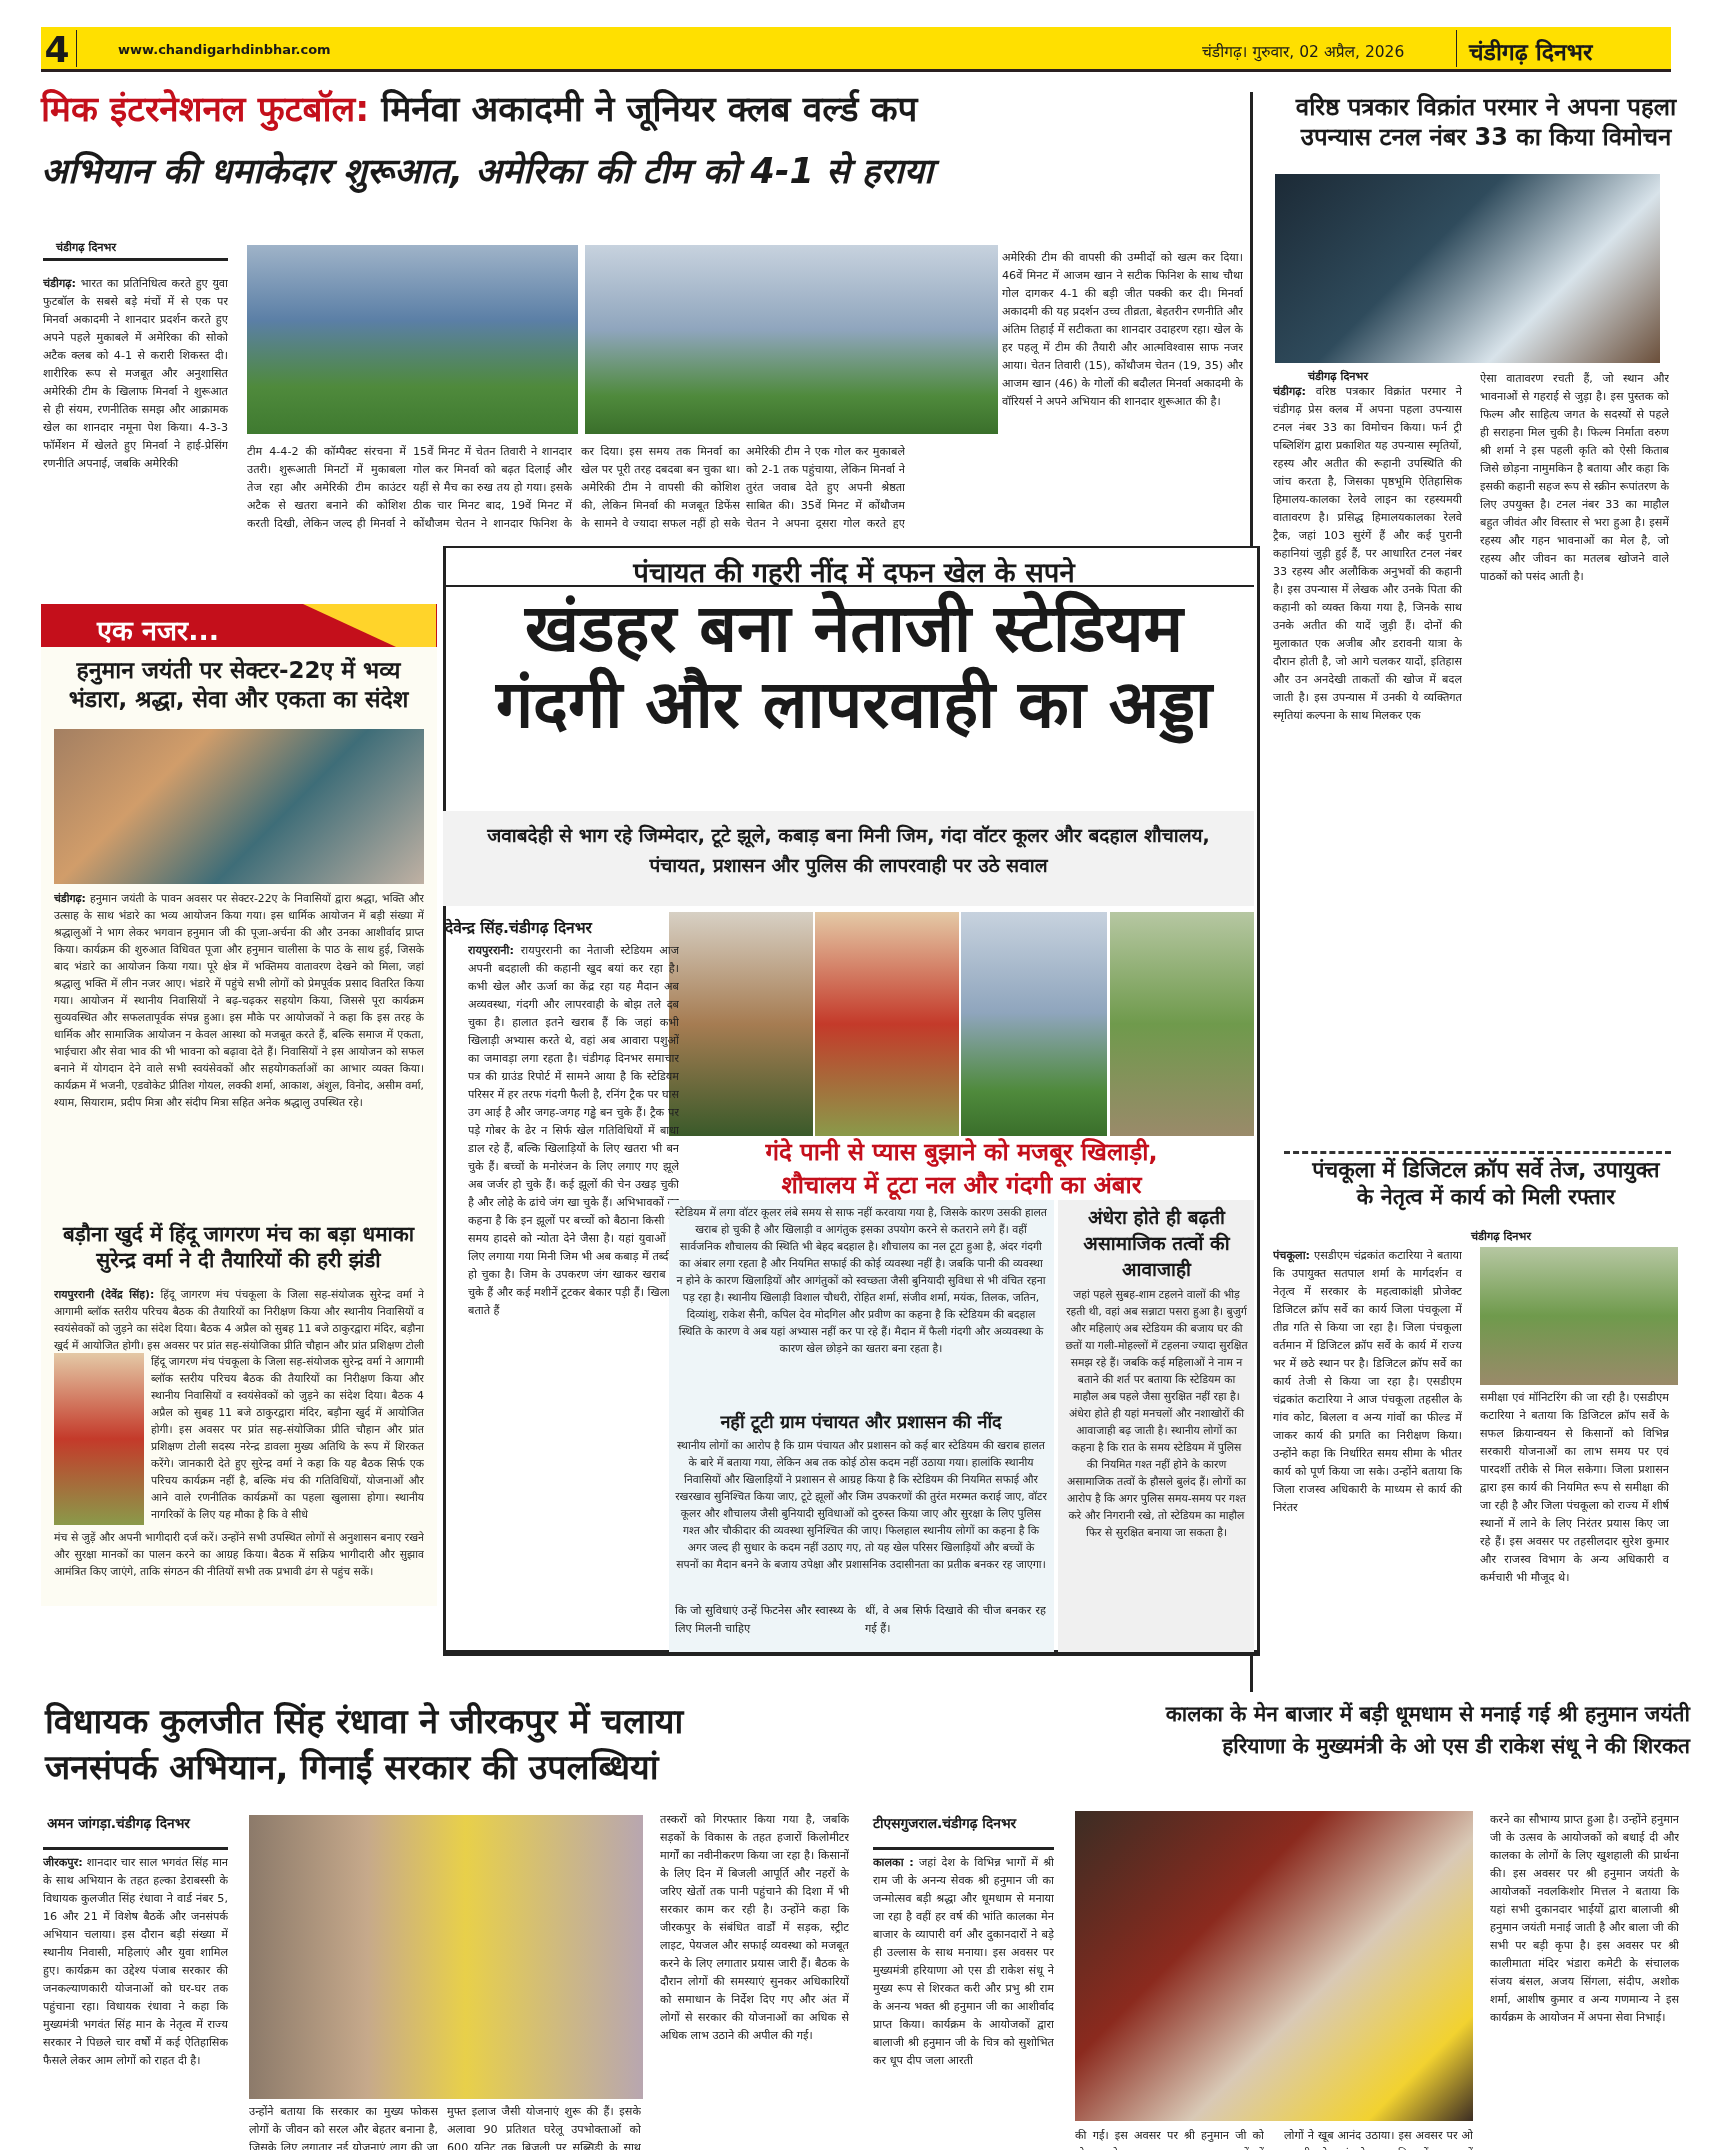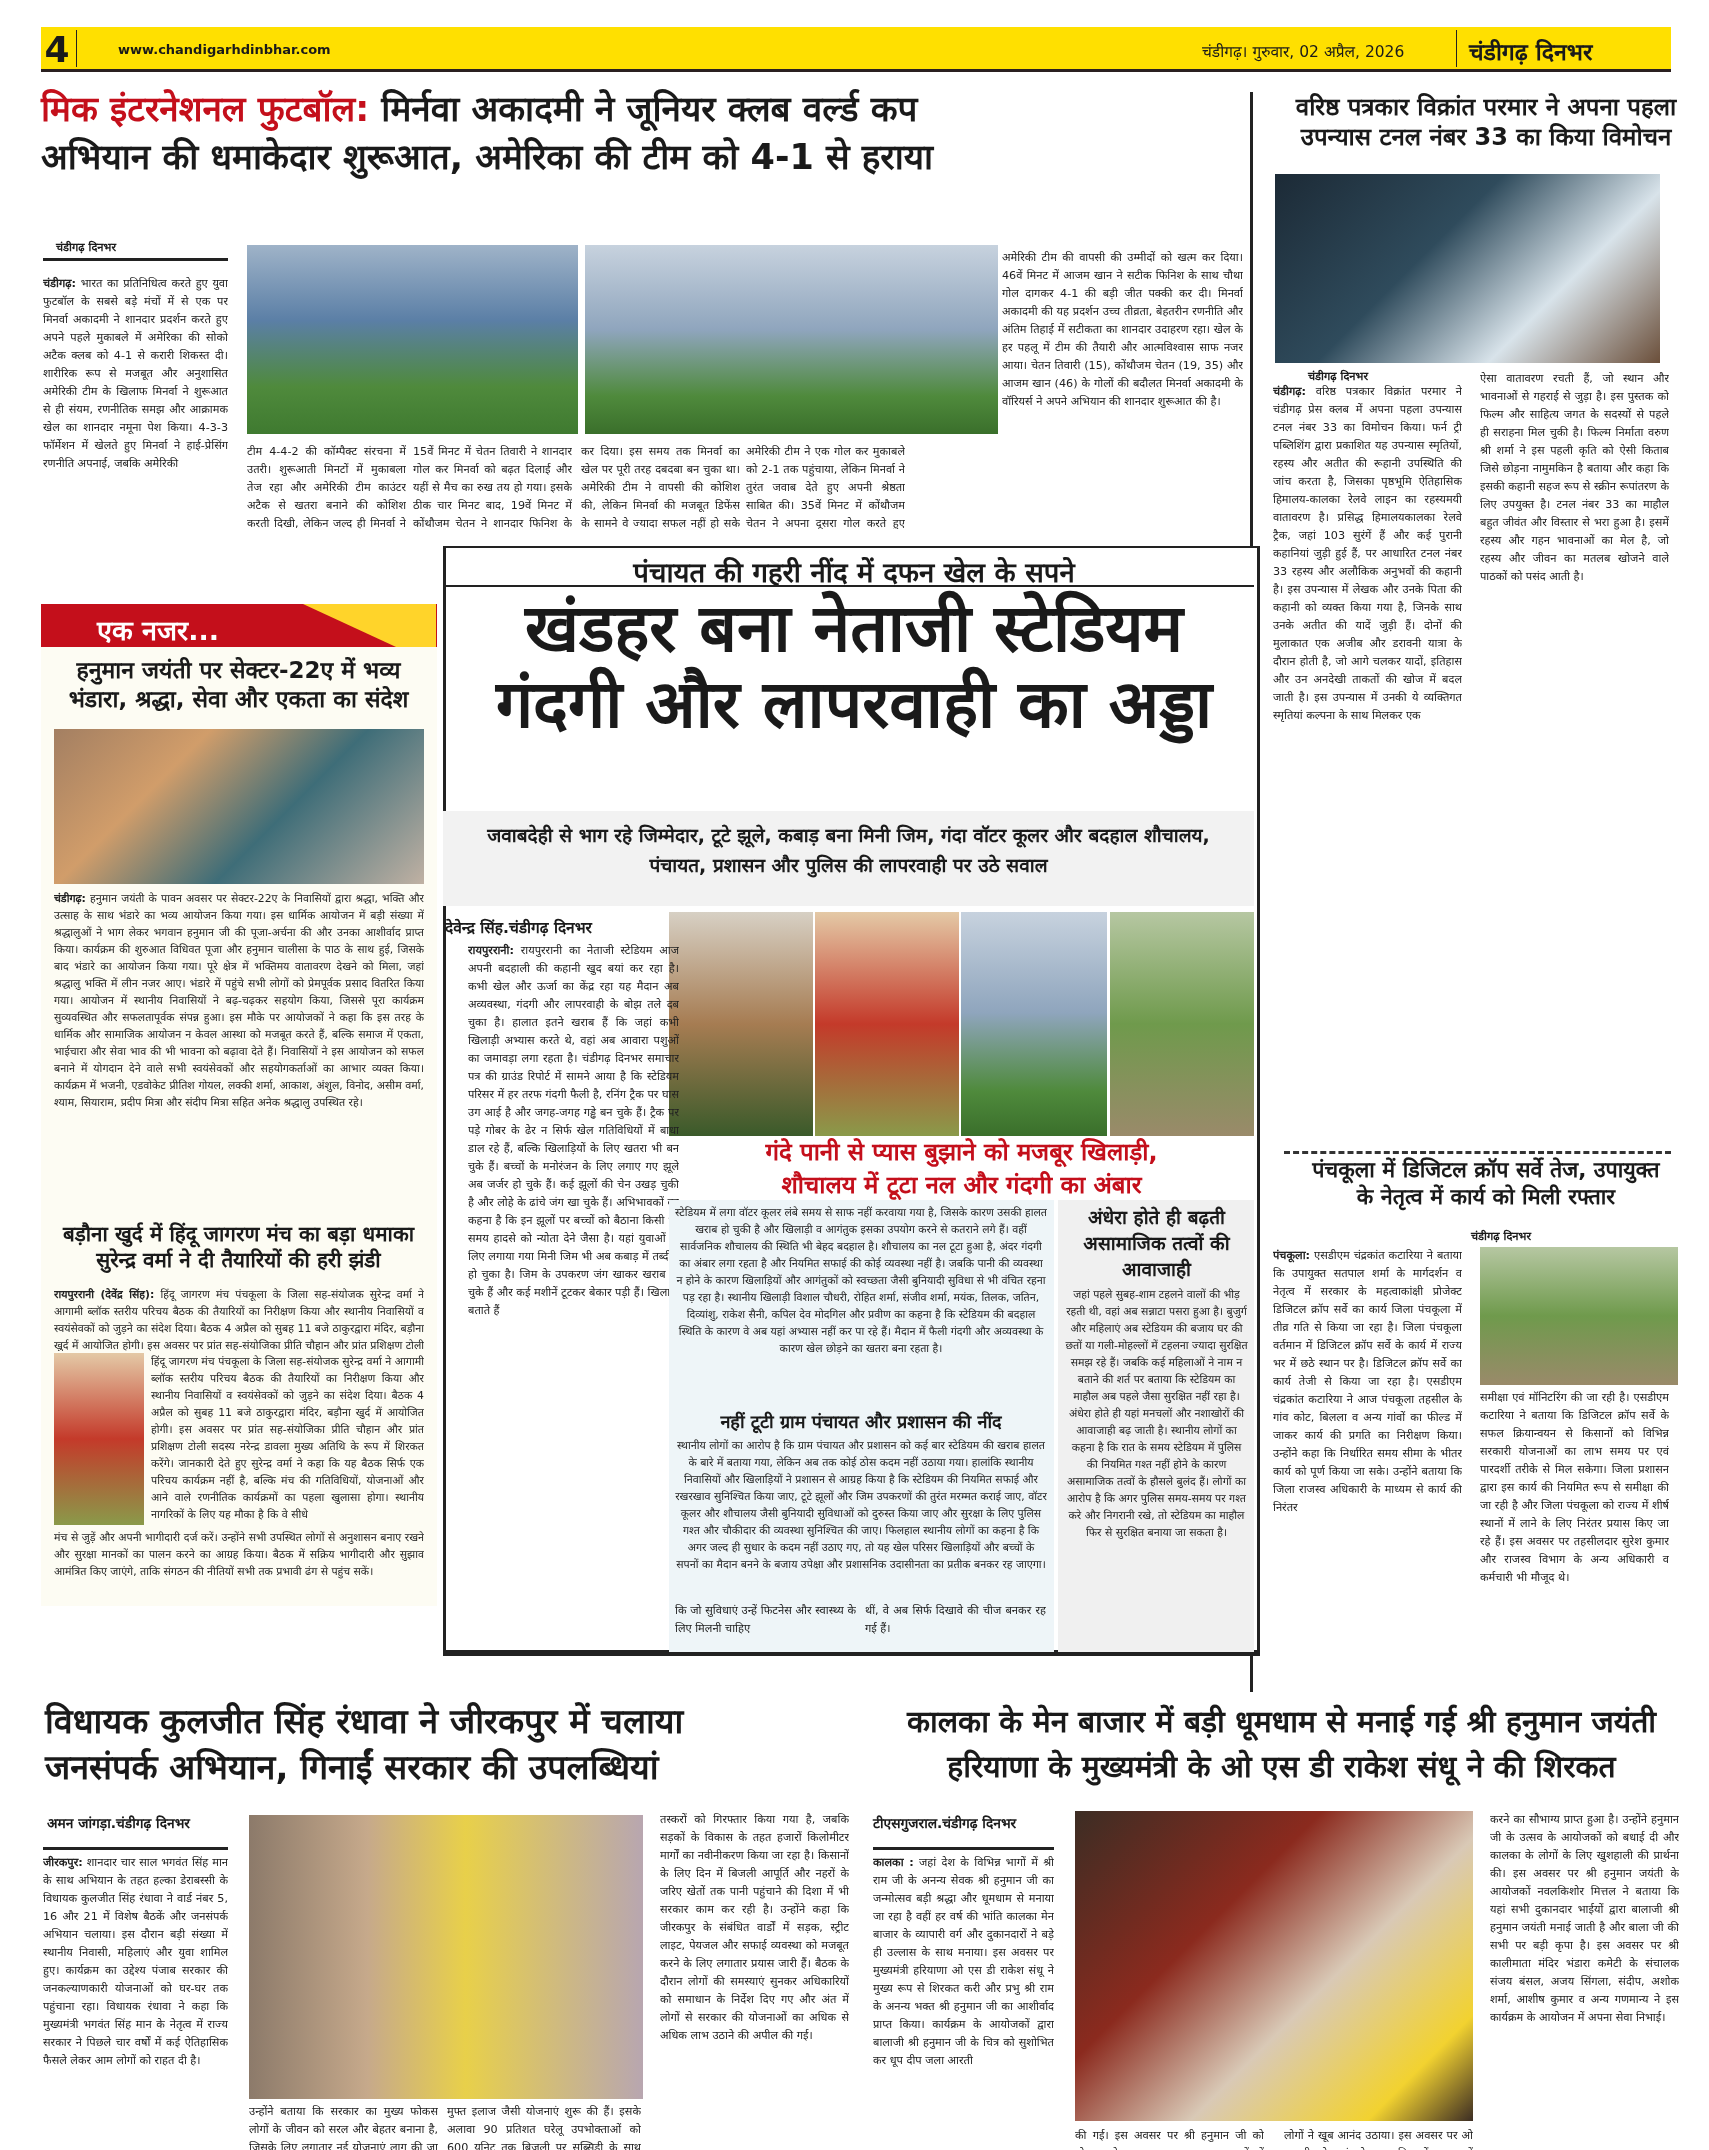--- a/index.html
+++ b/index.html
@@ -53,21 +53,21 @@
   <div class="abs dateline">चंडीगढ़। गुरुवार, 02 अप्रैल, 2026</div>
   <div class="mh-divider" style="left:1415px;"></div>
   <div class="abs paper-name">चंडीगढ़ दिनभर</div>
 </div>
 
 <div class="abs" style="left:41px; top:88px; width:1209px;">
   <div class="headline" style="font-size:35px; white-space:nowrap;">
     <span class="h-red">मिक इंटरनेशनल फुटबॉल:</span>
     <span>मिर्नवा अकादमी ने जूनियर क्लब वर्ल्ड कप</span>
   </div>
-  <div class="headline" style="font-size:35px; white-space:nowrap; margin-top:4px;">अभियान की धमाकेदार शुरूआत, अमेरिका की टीम को 4-1 से हराया</div>
+  <div class="headline" style="font-size:35px; white-space:nowrap; margin-top:18px;font-style:italic;">अभियान की धमाकेदार शुरूआत, अमेरिका की टीम को 4-1 से हराया</div>
 </div>
 
 <div class="abs byline" style="left:56px; top:239px;">चंडीगढ़ दिनभर</div>
 <div class="abs rule" style="left:43px; top:258px; width:185px;"></div>
 <div class="abs body-text" style="left:43px; top:267px; width:185px; height:198px; overflow:hidden;margin-top:8px;">
   <b>चंडीगढ़:</b>
   <span>भारत का प्रतिनिधित्व करते हुए युवा फुटबॉल के सबसे बड़े मंचों में से एक पर मिनर्वा अकादमी ने शानदार प्रदर्शन करते हुए अपने पहले मुकाबले में अमेरिका की सोको अटैक क्लब को 4-1 से करारी शिकस्त दी। शारीरिक रूप से मजबूत और अनुशासित अमेरिकी टीम के खिलाफ मिनर्वा ने शुरूआत से ही संयम, रणनीतिक समझ और आक्रामक खेल का शानदार नमूना पेश किया। 4-3-3 फॉर्मेशन में खेलते हुए मिनर्वा ने हाई-प्रेसिंग रणनीति अपनाई, जबकि अमेरिकी</span>
 </div>
 <div class="abs photo ph-grad1" style="left:247px; top:245px; width:331px; height:189px;"></div>
 <div class="abs body-text" style="left:247px; top:443px; width:159px; height:86px; overflow:hidden;">टीम 4-4-2 की कॉम्पैक्ट संरचना में उतरी। शुरूआती मिनटों में मुकाबला तेज रहा और अमेरिकी टीम काउंटर अटैक से खतरा बनाने की कोशिश करती दिखी, लेकिन जल्द ही मिनर्वा ने खेल की गति पर पूरी तरह नियंत्रण कर लिया।</div>
@@ -169,21 +169,21 @@
 <div class="abs rule" style="left:43px; top:1847px; width:185px;"></div>
 <div class="abs body-text" style="left:43px; top:1854px; width:185px; height:387px; overflow:hidden;">
   <b>जीरकपुर:</b>
   <span>शानदार चार साल भगवंत सिंह मान के साथ अभियान के तहत हल्का डेराबस्सी के विधायक कुलजीत सिंह रंधावा ने वार्ड नंबर 5, 16 और 21 में विशेष बैठकें और जनसंपर्क अभियान चलाया। इस दौरान बड़ी संख्या में स्थानीय निवासी, महिलाएं और युवा शामिल हुए। कार्यक्रम का उद्देश्य पंजाब सरकार की जनकल्याणकारी योजनाओं को घर-घर तक पहुंचाना रहा। विधायक रंधावा ने कहा कि मुख्यमंत्री भगवंत सिंह मान के नेतृत्व में राज्य सरकार ने पिछले चार वर्षों में कई ऐतिहासिक फैसले लेकर आम लोगों को राहत दी है।</span>
 </div>
 <div class="abs photo ph-grad5" style="left:249px; top:1815px; width:394px; height:284px;"></div>
 <div class="abs body-text" style="left:249px; top:2103px; width:189px; height:138px; overflow:hidden;">उन्होंने बताया कि सरकार का मुख्य फोकस लोगों के जीवन को सरल और बेहतर बनाना है, जिसके लिए लगातार नई योजनाएं लागू की जा रही हैं। उन्होंने जानकारी दी कि सरकार ने 10 लाख रुपये तक की स्वास्थ्य गारंटी, महिलाओं को आर्थिक सहायता, स्कूल ऑफ एमिनेंस के जरिए गुणवत्तापूर्ण शिक्षा और आम आदमी क्लीनिकों में</div>
 <div class="abs body-text" style="left:447px; top:2103px; width:194px; height:138px; overflow:hidden;">मुफ्त इलाज जैसी योजनाएं शुरू की हैं। इसके अलावा 90 प्रतिशत घरेलू उपभोक्ताओं को 600 यूनिट तक बिजली पर सब्सिडी के साथ शून्य बिल मिल रहा है और 65,000 से अधिक युवाओं को मेरिट के आधार पर सरकारी नौकरियां दी गई हैं। रंधावा ने बताया कि नशे के खिलाफ अभियान में 90,000 से अधिक</div>
 <div class="abs body-text" style="left:660px; top:1811px; width:189px; height:430px; overflow:hidden;">तस्करों को गिरफ्तार किया गया है, जबकि सड़कों के विकास के तहत हजारों किलोमीटर मार्गों का नवीनीकरण किया जा रहा है। किसानों के लिए दिन में बिजली आपूर्ति और नहरों के जरिए खेतों तक पानी पहुंचाने की दिशा में भी सरकार काम कर रही है। उन्होंने कहा कि जीरकपुर के संबंधित वार्डों में सड़क, स्ट्रीट लाइट, पेयजल और सफाई व्यवस्था को मजबूत करने के लिए लगातार प्रयास जारी हैं। बैठक के दौरान लोगों की समस्याएं सुनकर अधिकारियों को समाधान के निर्देश दिए गए और अंत में लोगों से सरकार की योजनाओं का अधिक से अधिक लाभ उठाने की अपील की गई।</div>
 
-<div class="abs headline" style="left:873px; top:1699px; width:817px; font-size:30px; text-align:center; line-height:1.5;">
+<div class="abs headline" style="left:873px; top:1699px; width:817px; font-size:21px; text-align:right; line-height:1.5;">
   <div>कालका के मेन बाजार में बड़ी धूमधाम से मनाई गई श्री हनुमान जयंती</div>
   <div>हरियाणा के मुख्यमंत्री के ओ एस डी राकेश संधू ने की शिरकत</div>
 </div>
 <div class="abs byline" style="left:873px; top:1813px; font-size:13.8px;">टीएसगुजराल.चंडीगढ़ दिनभर</div>
 <div class="abs rule" style="left:873px; top:1847px; width:181px;"></div>
 <div class="abs body-text" style="left:873px; top:1854px; width:181px; height:387px; overflow:hidden;">
   <b>कालका :</b>
   <span>जहां देश के विभिन्न भागों में श्री राम जी के अनन्य सेवक श्री हनुमान जी का जन्मोत्सव बड़ी श्रद्धा और धूमधाम से मनाया जा रहा है वहीं हर वर्ष की भांति कालका मेन बाजार के व्यापारी वर्ग और दुकानदारों ने बड़े ही उल्लास के साथ मनाया। इस अवसर पर मुख्यमंत्री हरियाणा ओ एस डी राकेश संधू ने मुख्य रूप से शिरकत करी और प्रभु श्री राम के अनन्य भक्त श्री हनुमान जी का आशीर्वाद प्राप्त किया। कार्यक्रम के आयोजकों द्वारा बालाजी श्री हनुमान जी के चित्र को सुशोभित कर धूप दीप जला आरती</span>
 </div>
 <div class="abs photo ph-grad6" style="left:1075px; top:1811px; width:398px; height:310px;"></div>

